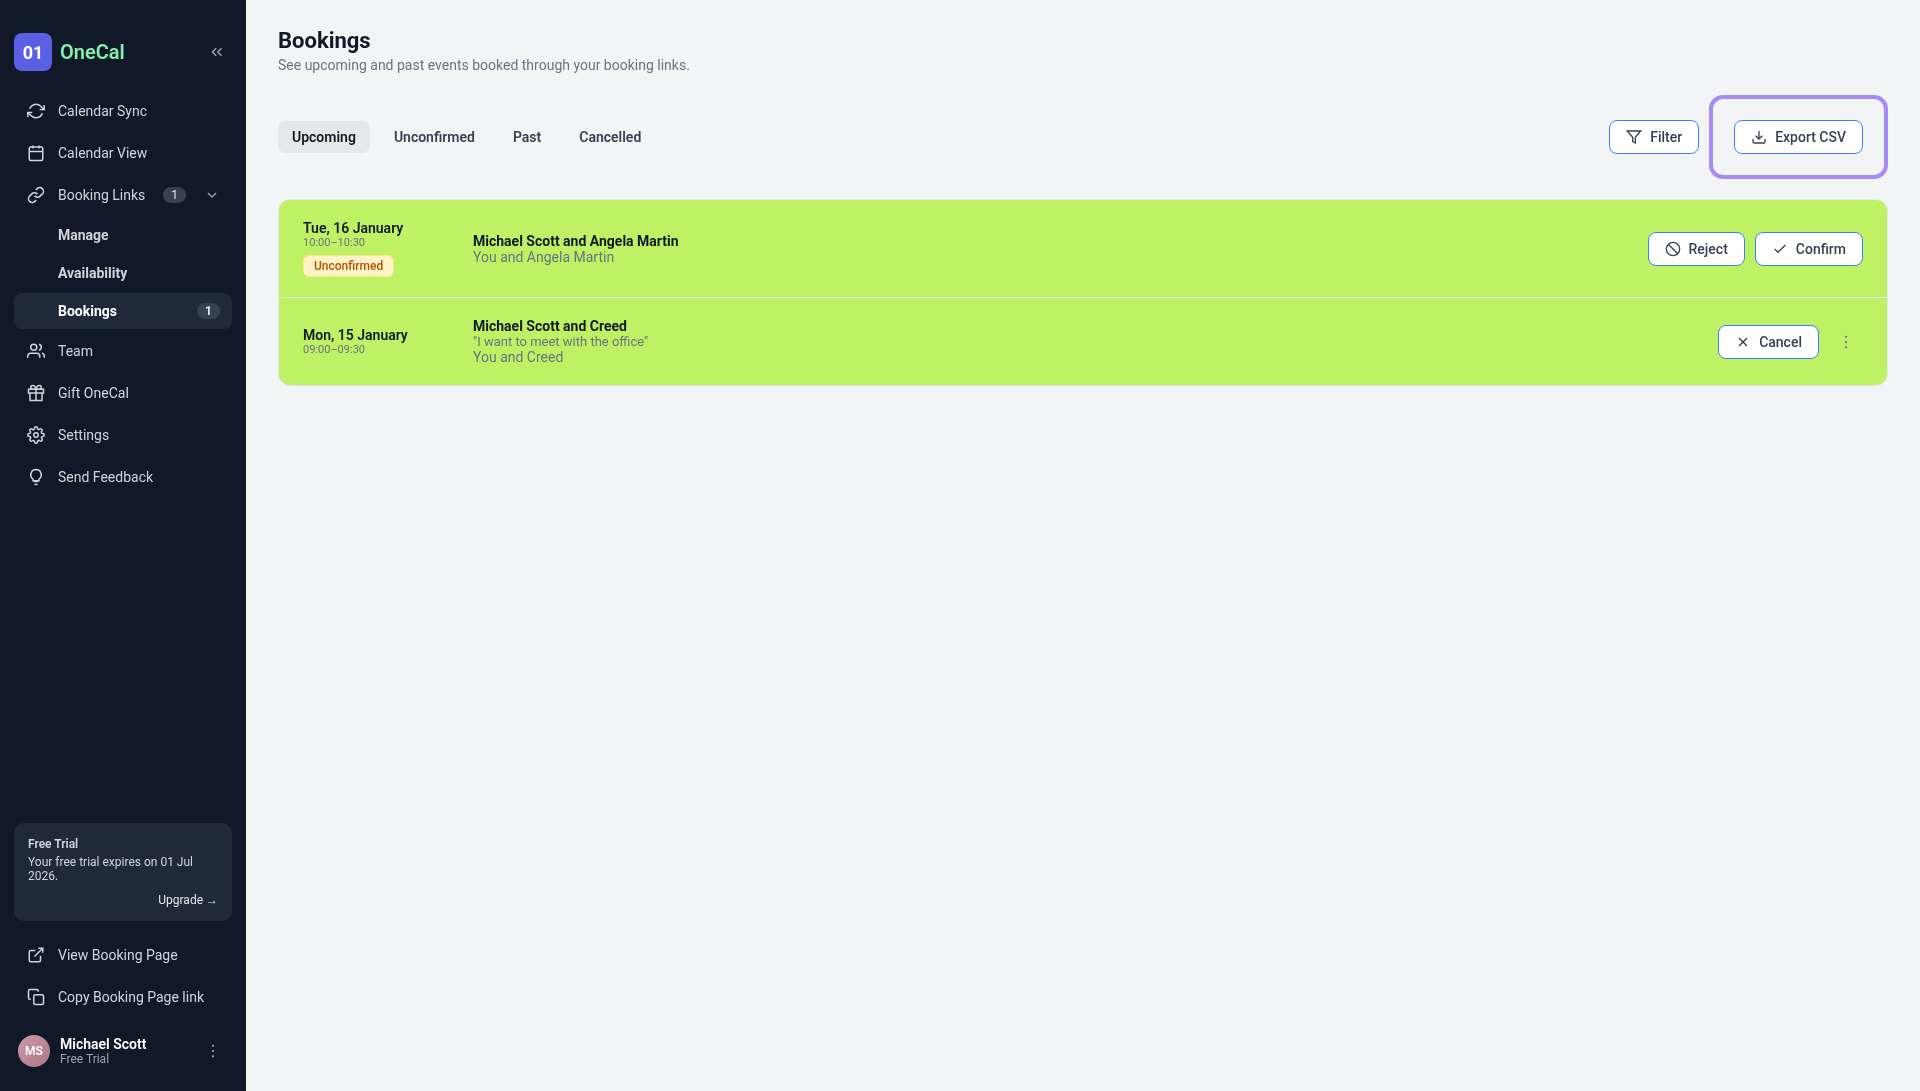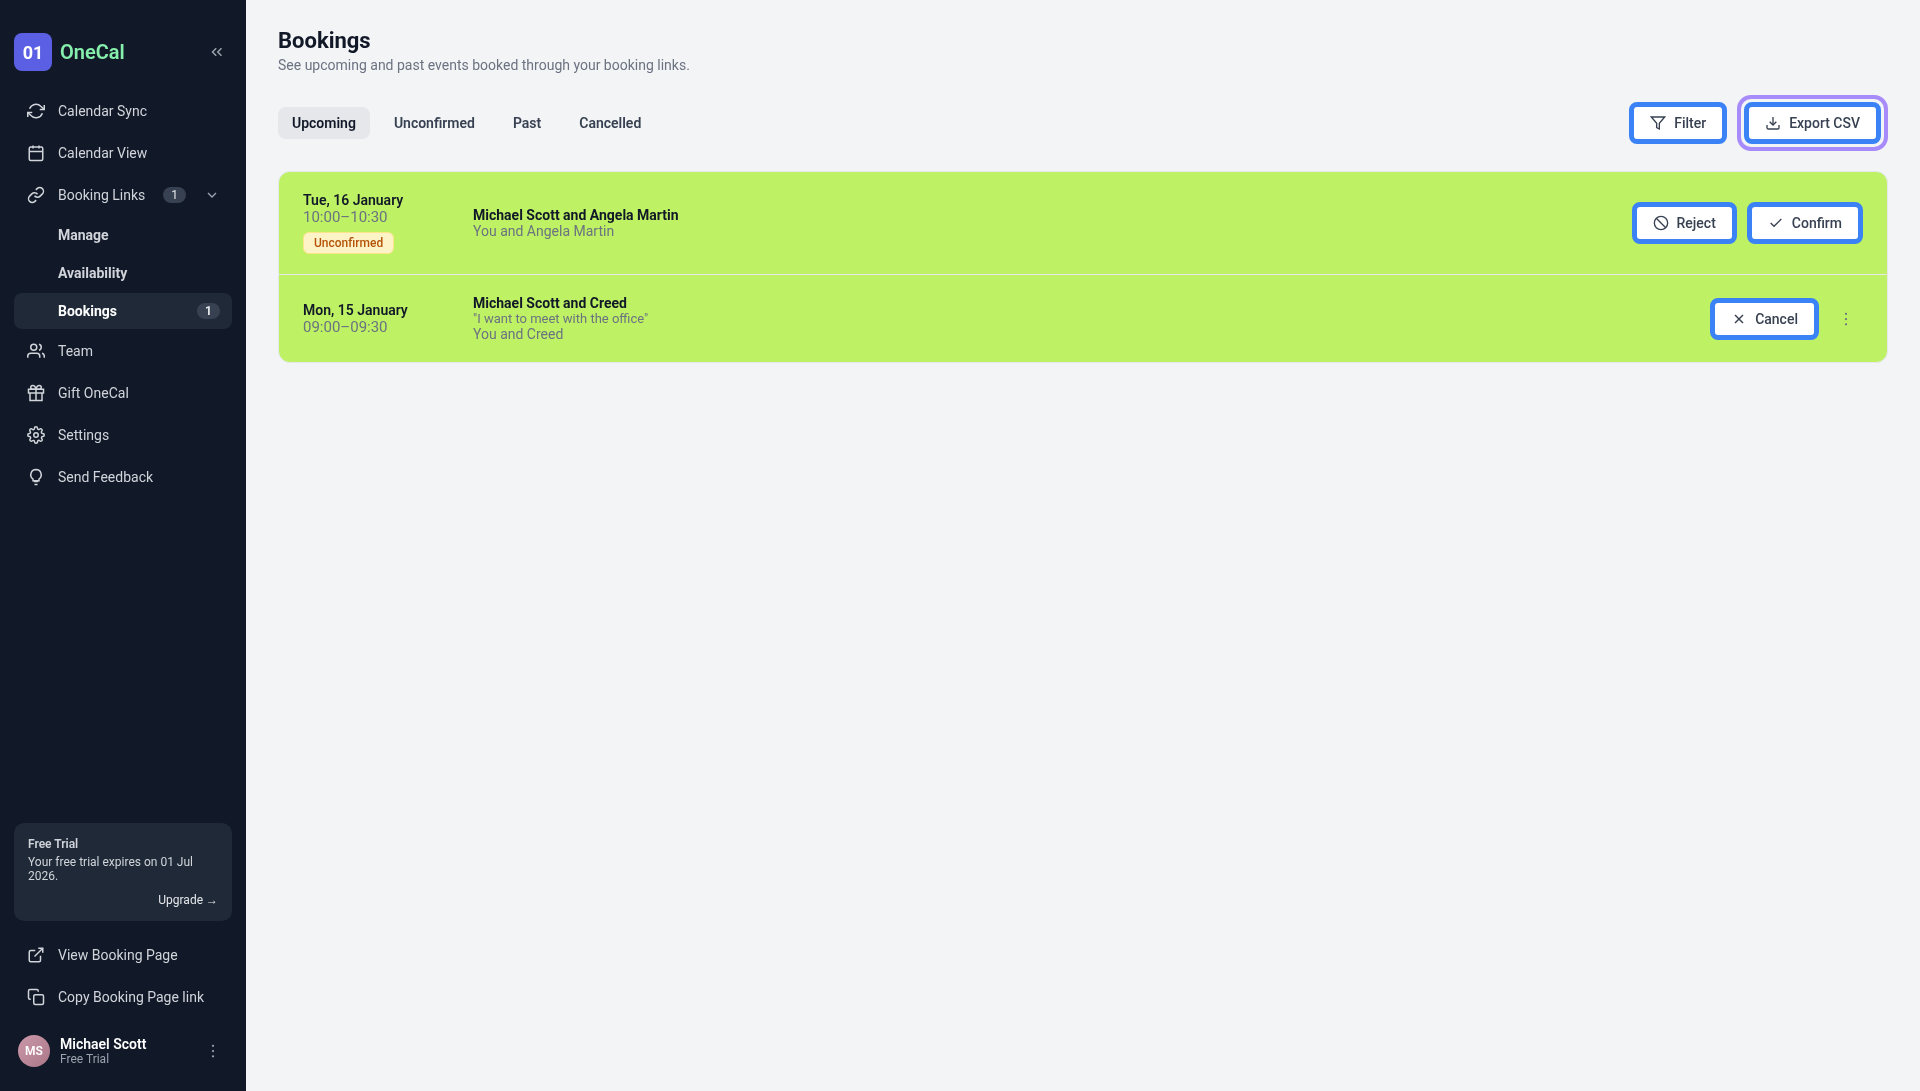--- a/index.html
+++ b/index.html
@@ -35,31 +35,31 @@
 
 .main { flex: 1; padding: 28px 32px; overflow-y: auto; }
 .page-title { font-size: 22px; font-weight: 700; color: #111827; }
 .page-sub { font-size: 14px; color: #6b7280; margin-top: 4px; }
 
 .toolbar { display: flex; align-items: center; margin-top: 22px; }
 .tabs { display: flex; gap: 10px; }
 .tab { padding: 8px 14px; border-radius: 8px; font-size: 14px; font-weight: 600; color: #374151; cursor: pointer; }
 .tab.active { background: #e5e7eb; color: #111827; }
 .spacer { flex: 1; }
-.btn { display: inline-flex; align-items: center; gap: 8px; padding: 8px 16px; border-radius: 8px; font-size: 14px; font-weight: 500; background: #fff; border: 5px solid #3b82f6; color: #374151; cursor: pointer; }
-.highlight-wrap { border: 4px solid #a78bfa; border-radius: 14px; padding: 3px; margin-left: 10px; }
+.btn { display: inline-flex; align-items: center; gap: 8px; padding: 8px 16px; border-radius: 8px; font-size: 14px; font-weight: 500; background: #fff; border: 1px solid #3b82f6; color: #374151; cursor: pointer; }
+.highlight-wrap { border: 4px solid #a78bfa; border-radius: 14px; padding: 21px; margin-left: 10px; }
 .toolbar .btn + .highlight-wrap { }
 .toolbar > .btn { margin-left: 10px; }
 
 .bookings-list { margin-top: 20px; background: #bef264; border-radius: 12px; border: 1px solid #e5e7eb; }
 .booking { display: flex; align-items: center; padding: 20px 24px; gap: 30px; }
 .booking + .booking { border-top: 1px solid #e5e7eb; }
 .booking-date { width: 140px; flex-shrink: 0; }
 .booking-date .date { font-weight: 600; color: #111827; font-size: 14px; }
-.booking-date .time { color: #6b7280; font-size: 15px; }
+.booking-date .time { color: #6b7280; font-size: 11px; }
 .status-badge { display: inline-block; margin-top: 6px; background: #fef3c7; color: #b45309; font-size: 12px; font-weight: 500; padding: 3px 10px; border-radius: 6px; border: 1px solid #fde68a; }
 .booking-info { flex: 1; }
 .booking-info .title { font-weight: 700; color: #111827; font-size: 14px; }
 .booking-info .quote { color: #6b7280; font-size: 13px; }
 .booking-info .people { color: #6b7280; font-size: 14px; }
 .booking-actions { display: flex; gap: 10px; align-items: center; }
 .more-btn { padding: 8px; cursor: pointer; color: #6b7280; }
 
 svg { display: block; }
 </style>

